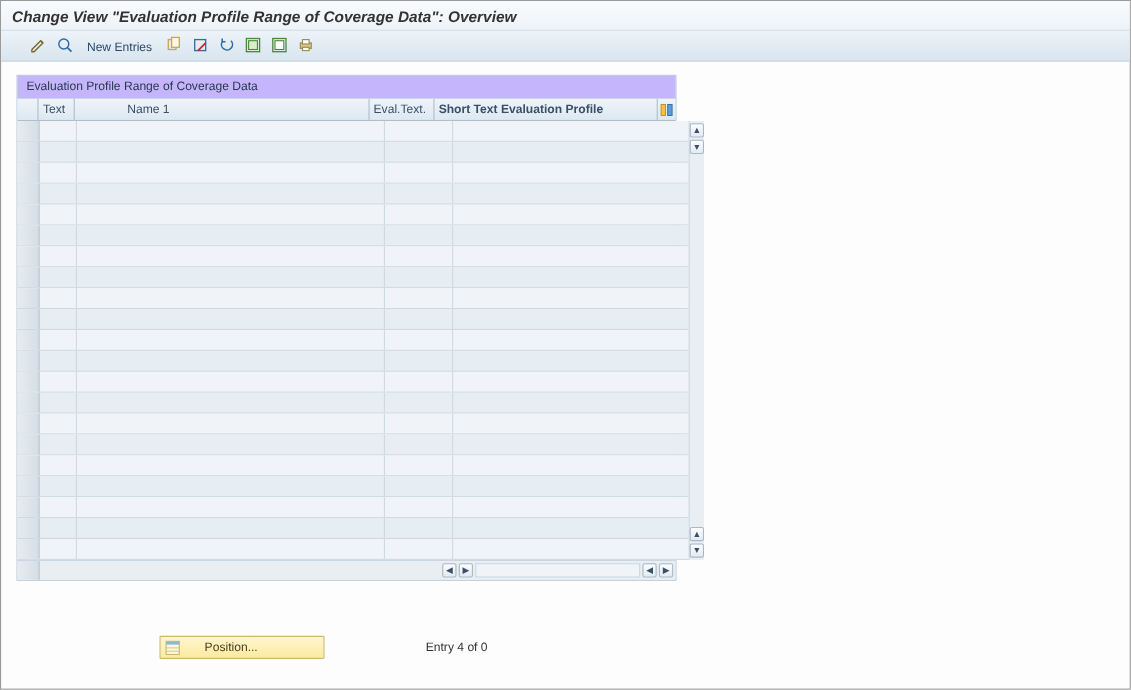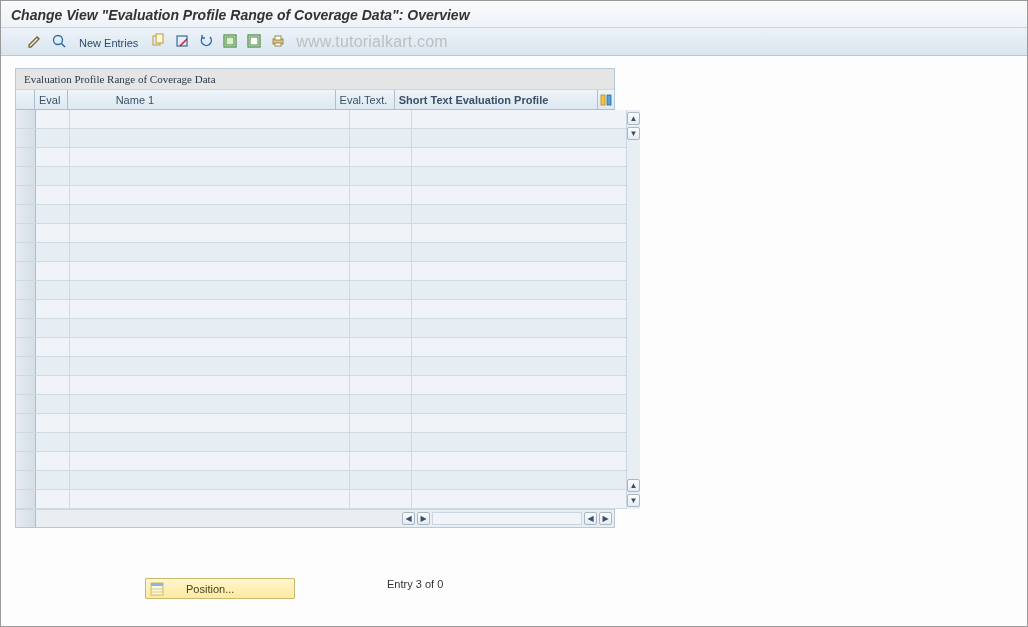--- a/index.html
+++ b/index.html
@@ -61,23 +61,22 @@
     }
     .panel {
       width: 600px;
       border: 1px solid #b7c9d8;
       background: #f4f7fa;
     }
     .panel-title {
       padding: 4px 8px;
       font-size: 11px;
       color: #2a3a4a;
-      background: #e5e5e5;
+      background: #c4b5fd;
       border-bottom: 1px solid #cad7e3;
-      font-family: Liberation Serif, serif;
     }
     .grid-wrap {
       display: flex;
       flex-direction: column;
     }
     .grid-headers {
       display: flex;
       background: linear-gradient(to bottom, #eef4f9 0%, #dde8f1 100%);
       border-bottom: 1px solid #aebecb;
       height: 20px;
@@ -189,21 +188,21 @@
     }
     .h-track {
       width: 150px;
       height: 13px;
       background: #f0f4f8;
       border: 1px solid #cad7e3;
     }
     .footer {
       margin-top: 50px;
       display: flex;
-      align-items: flex-start;
+      align-items: center;
       padding-left: 130px;
     }
     .position-btn {
       background: linear-gradient(to bottom, #fff6cd 0%, #fdeaa0 100%);
       border: 1px solid #c8b870;
       padding: 2px 4px;
       display: flex;
       align-items: center;
       gap: 22px;
       width: 150px;
@@ -274,30 +273,29 @@
         <rect x="4" y="4" width="8" height="8" fill="#fff" stroke="#4a8a3a" stroke-width="1"></rect>
       </svg>
   </span>
   <span class="tb-icon">
     <svg width="16" height="16" viewBox="0 0 16 16">
         <rect x="3" y="6" width="10" height="5" fill="#d8c68a" stroke="#9a8a4a" stroke-width="1"></rect>
         <rect x="5" y="3" width="6" height="4" fill="#fff" stroke="#9a8a4a" stroke-width="1"></rect>
         <rect x="5" y="10" width="6" height="3" fill="#fff" stroke="#9a8a4a" stroke-width="1"></rect>
       </svg>
   </span>
-  <span class="watermark">www.tutorialkart.com</span>
 </div>
 
 <div class="content">
   <div class="panel">
     <div class="panel-title">Evaluation Profile Range of Coverage Data</div>
     <div class="grid-wrap">
       <div class="grid-headers">
         <div class="row-sel-header"></div>
-        <div class="col-header col-plnt">Eval</div>
+        <div class="col-header col-plnt">Text</div>
         <div class="col-header col-name1">Name 1</div>
         <div class="col-header col-evalprof">Eval.Text.</div>
         <div class="col-header col-shorttext">Short Text Evaluation Profile</div>
         <div class="col-config">
           <svg width="12" height="12" viewBox="0 0 12 12">
               <rect x="1" y="1" width="4" height="10" fill="#f4c242" stroke="#b88a1a" stroke-width="0.8"></rect>
               <rect x="7" y="1" width="4" height="10" fill="#5a9ed8" stroke="#2a6a9a" stroke-width="0.8"></rect>
             </svg>
         </div>
       </div>
@@ -481,15 +479,15 @@
       <span class="icon-box">
         <svg width="14" height="14" viewBox="0 0 14 14">
             <rect x="1" y="1" width="12" height="12" fill="#fff8d8" stroke="#c8b870" stroke-width="1"></rect>
             <rect x="1" y="1" width="12" height="3" fill="#8ab8e0"></rect>
             <line x1="1" y1="7" x2="13" y2="7" stroke="#c8b870" stroke-width="0.7"></line>
             <line x1="1" y1="10" x2="13" y2="10" stroke="#c8b870" stroke-width="0.7"></line>
           </svg>
       </span>
       <span>Position...</span>
     </div>
-    <span class="status-text">Entry 3 of 0</span>
+    <span class="status-text">Entry 4 of 0</span>
   </div>
 </div>
 
 </body></html>

